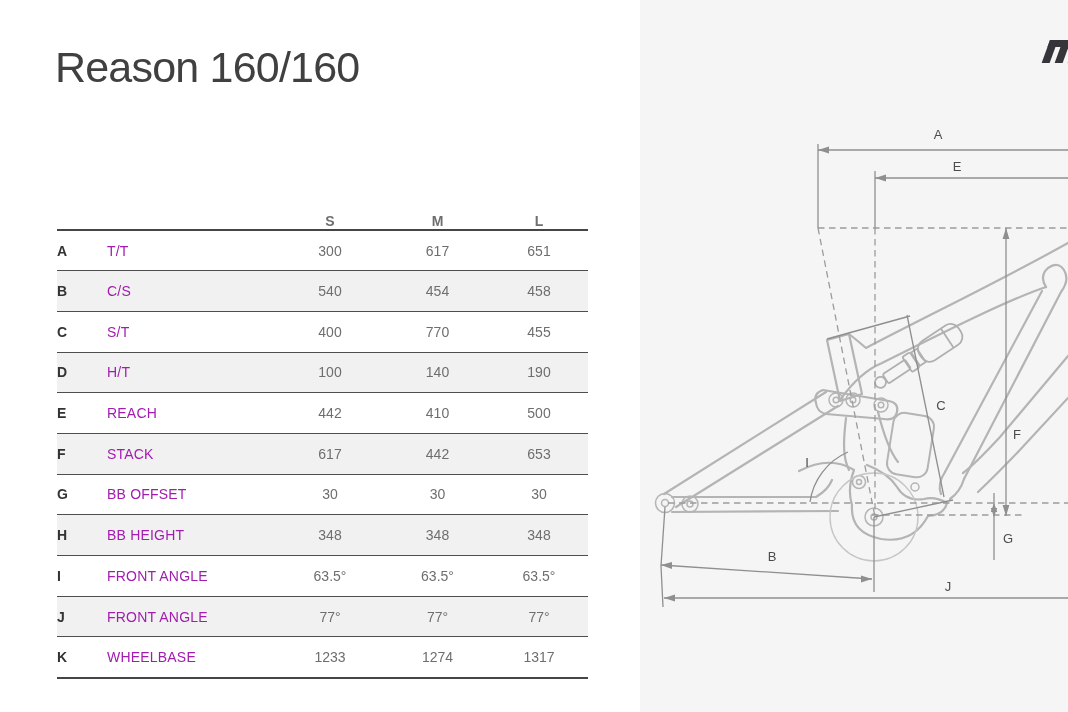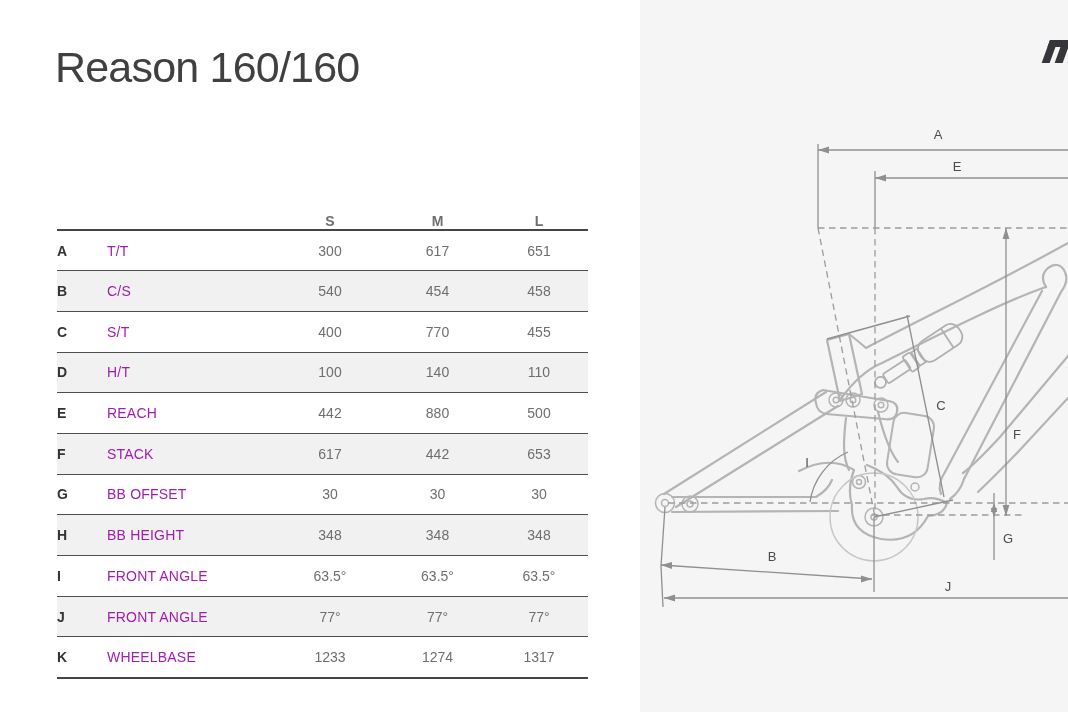--- a/index.html
+++ b/index.html
@@ -68,27 +68,27 @@
         <td class="c-label">S/T</td>
         <td class="c-s">400</td>
         <td class="c-m">770</td>
         <td class="c-l">455</td>
       </tr>
       <tr>
         <td class="c-letter">D</td>
         <td class="c-label">H/T</td>
         <td class="c-s">100</td>
         <td class="c-m">140</td>
-        <td class="c-l">110</td>
+        <td class="c-l">190</td>
       </tr>
       <tr>
         <td class="c-letter">E</td>
         <td class="c-label">REACH</td>
         <td class="c-s">442</td>
-        <td class="c-m">880</td>
+        <td class="c-m">410</td>
         <td class="c-l">500</td>
       </tr>
       <tr>
         <td class="c-letter">F</td>
         <td class="c-label">STACK</td>
         <td class="c-s">617</td>
         <td class="c-m">442</td>
         <td class="c-l">653</td>
       </tr>
       <tr>

